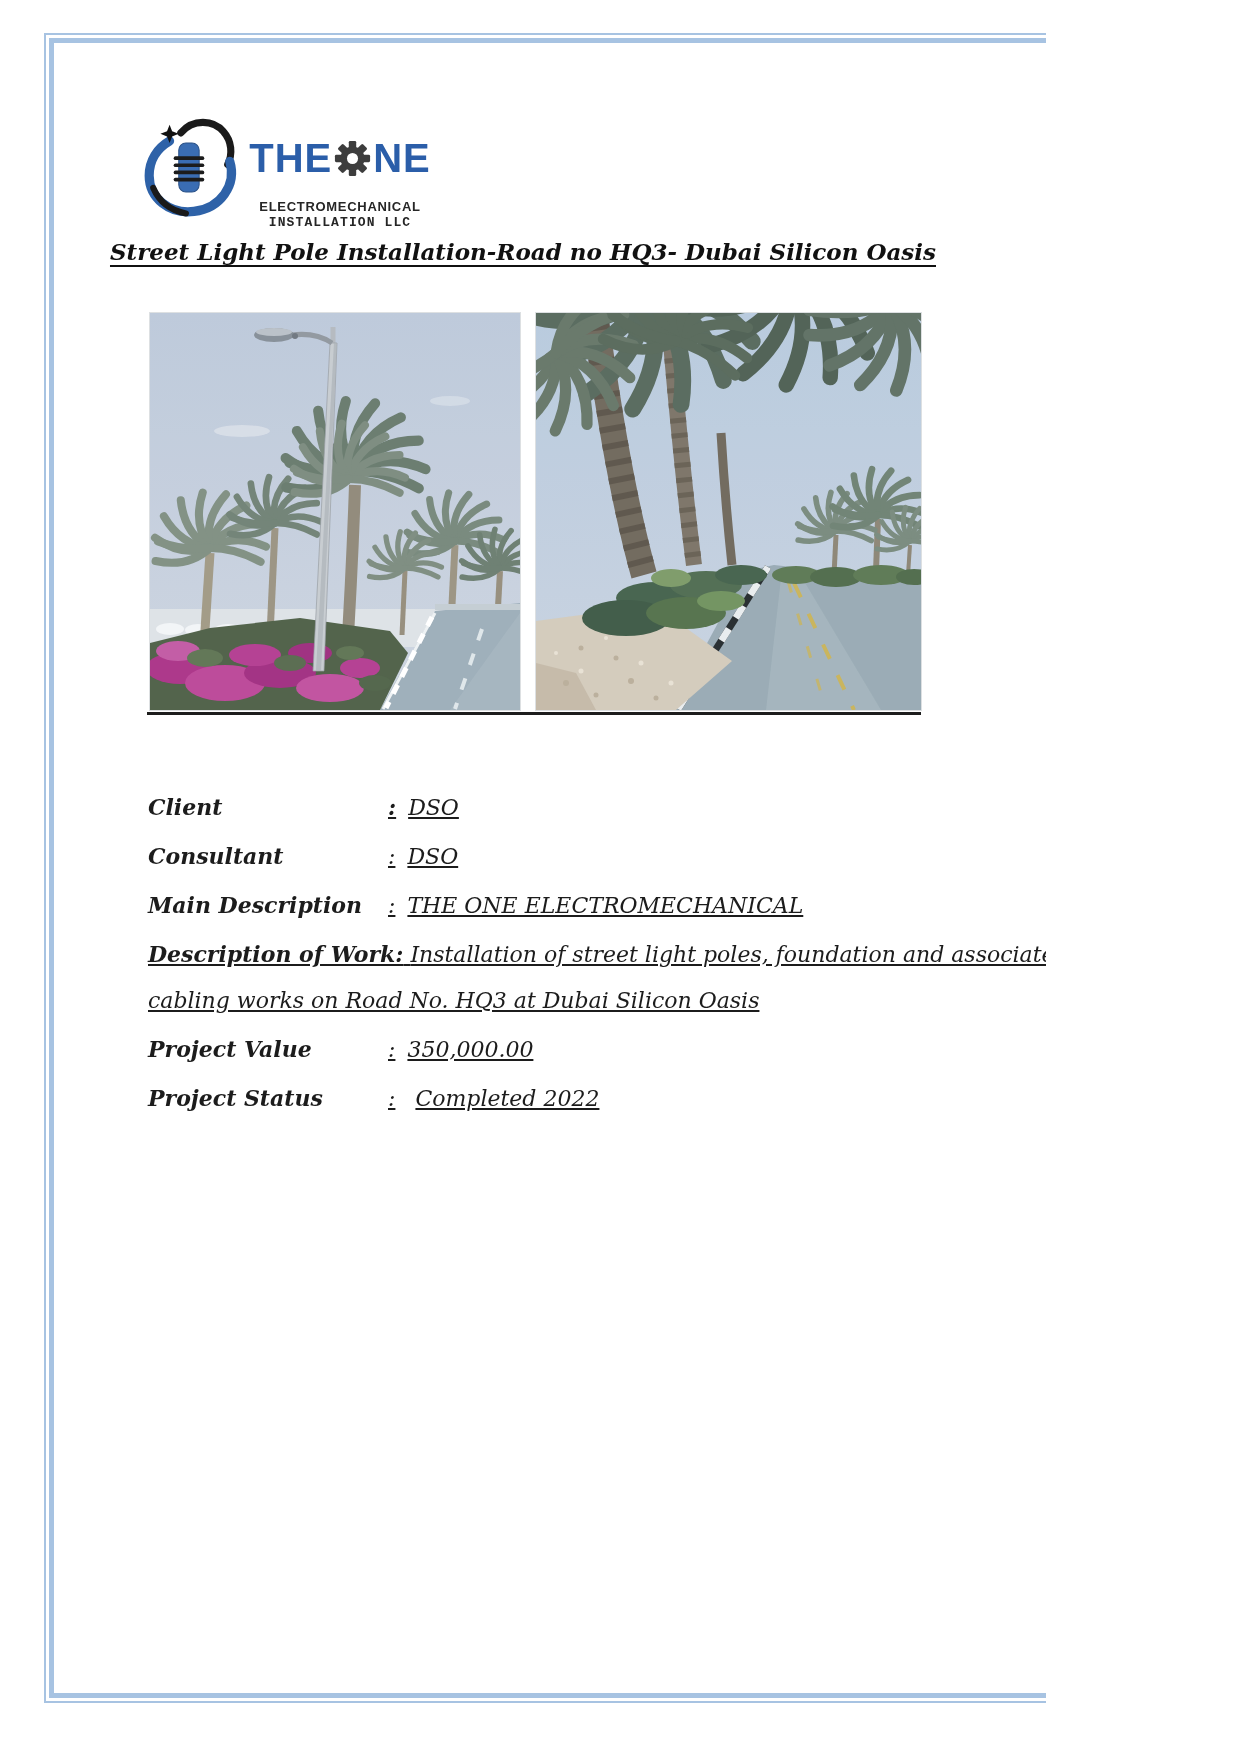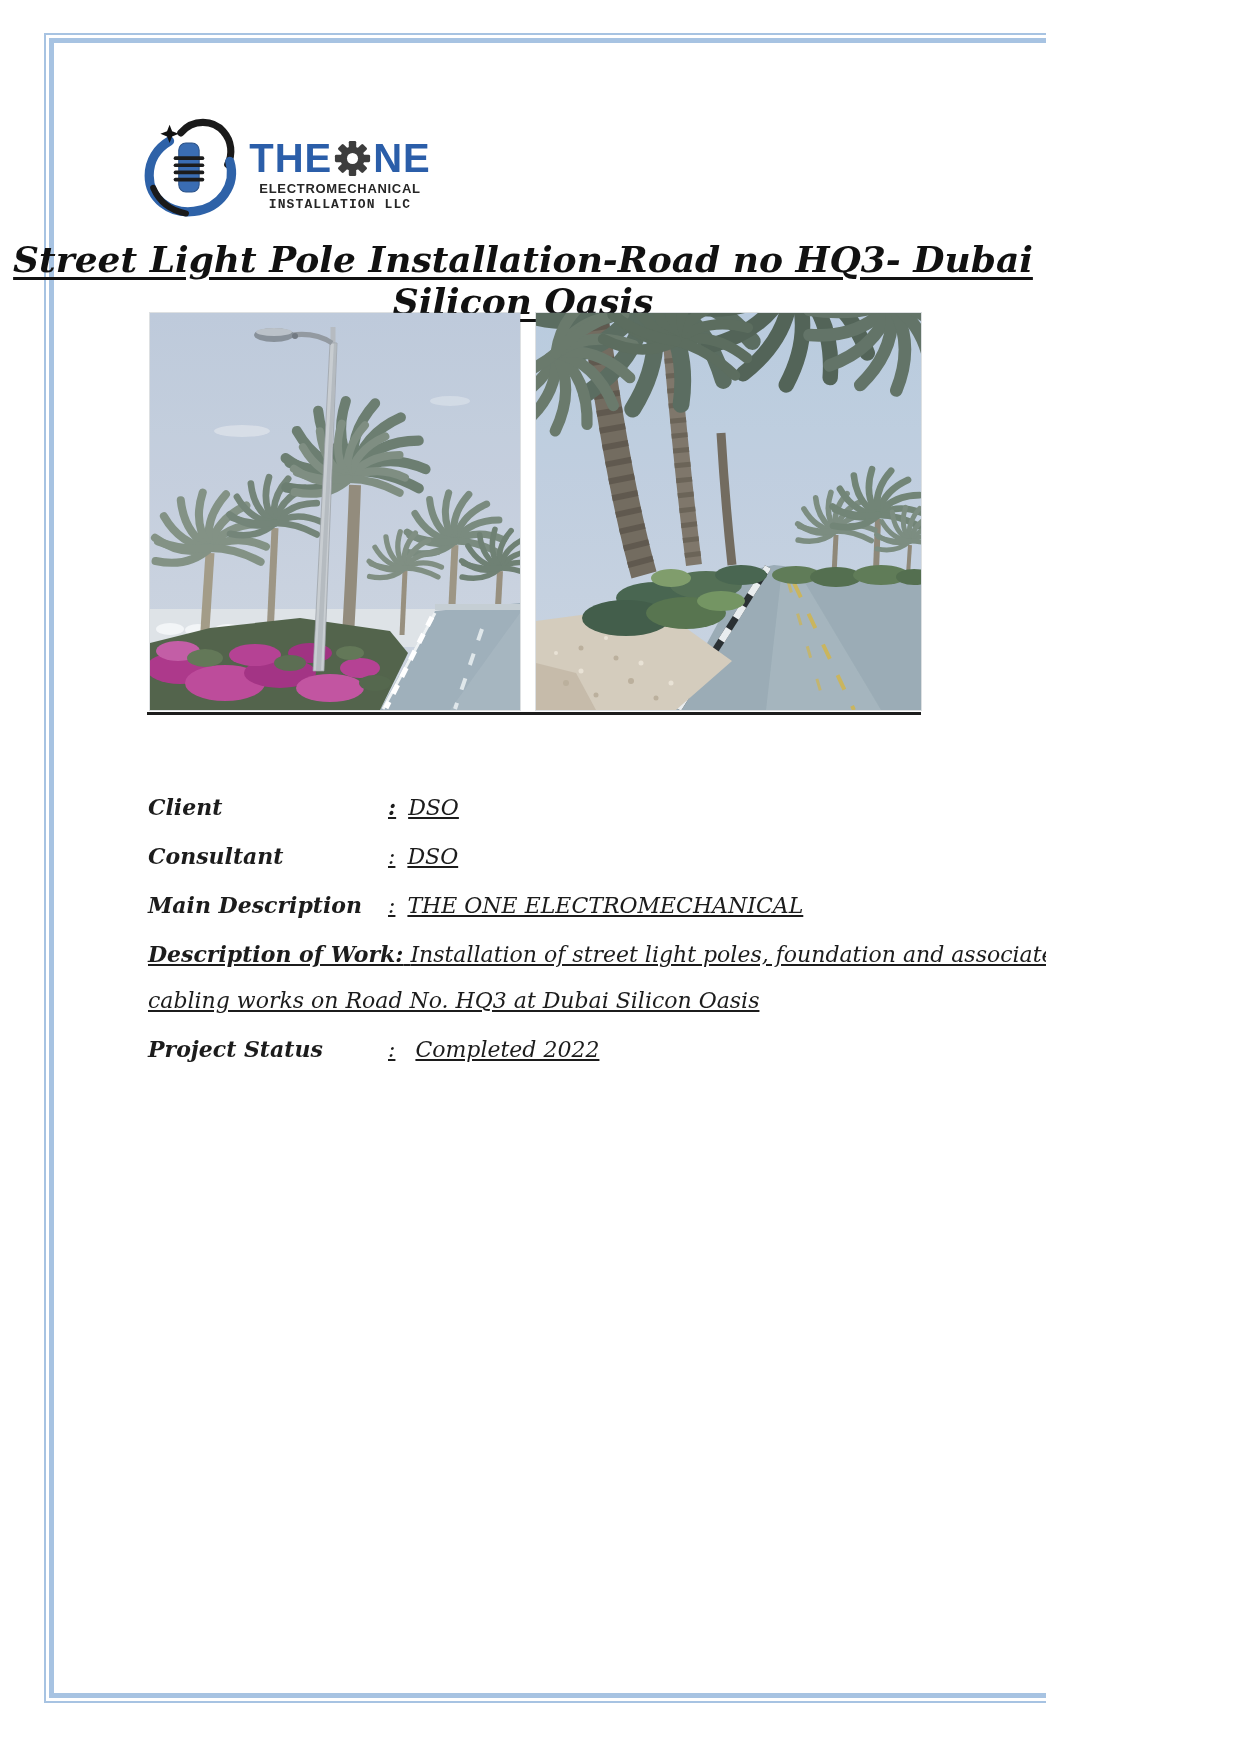--- a/index.html
+++ b/index.html
@@ -8,25 +8,25 @@
   .page-border{position:absolute;left:49px;top:38px;width:1132px;height:1650px;
         border:5px solid #a7c3e2;outline:2px solid #a7c3e2;outline-offset:3px;}
   
   .logo{position:absolute;left:140px;top:112px;display:flex;align-items:flex-start;}
   .logo-mark{width:102px;height:108px;}
   .logo-text{margin-left:-8px;margin-top:26px;width:212px;text-align:center;
         font-family:"Liberation Sans", sans-serif;}
   .brand-line{display:flex;align-items:center;justify-content:center;
         font-weight:bold;font-size:40px;letter-spacing:1px;color:#2b5ea9;line-height:1;}
   .brand-line .gear{width:37px;height:37px;margin:0 2px;}
-  .logo-sub{font-size:13px;font-weight:bold;color:#262626;letter-spacing:0.7px;margin-top:3px;line-height:1.25;}
+  .logo-sub{font-size:13px;font-weight:bold;color:#262626;letter-spacing:0.7px;margin-top:21px;line-height:1.25;}
   .logo-sub2{font-size:13px;font-weight:bold;color:#262626;letter-spacing:1.1px;line-height:1.25;font-family:Liberation Mono, monospace;}
   
   .doc-title{position:absolute;left:0;top:238px;width:100%;text-align:center;
-        font-style:italic;font-weight:bold;font-size:36px;color:#111;
+        font-style:italic;font-weight:bold;font-size:23px;color:#111;
         text-decoration:underline;text-underline-offset:5px;}
   
   .photo{position:absolute;top:313px;box-shadow:0 0 0 1px rgba(120,130,140,.25);}
   .photo.left{left:150px;}
   .photo.right{left:536px;}
   .photo-underline{position:absolute;left:147px;top:712px;width:774px;height:3px;background:#1d1d1d;}
   
   .details{position:absolute;left:148px;top:784px;width:952px;
         font-style:italic;font-size:22px;line-height:46px;color:#1c1c1c;}
   .drow{margin-bottom:2px;min-height:46px;text-decoration:underline;}
@@ -253,16 +253,19 @@
       <span class="dlabel">Consultant</span><span class="dcolon">:</span><span class="dval">DSO</span>
     </div>
     <div class="drow">
       <span class="dlabel">Main Description</span><span class="dcolon">:</span><span class="dval">THE ONE ELECTROMECHANICAL</span>
     </div>
     <div class="drow desc">
       <span class="dlabel-inline">Description of Work:</span>
       <span>Installation of street light poles, foundation and associated cabling works on Road No. HQ3 at Dubai Silicon Oasis</span>
     </div>
     <div class="drow">
+      <span class="dlabel">Project Value</span><span class="dcolon">:</span><span class="dval">350,000.00</span>
+    </div>
+    <div class="drow">
       <span class="dlabel">Project Status</span><span class="dcolon">:</span><span class="dval wide">Completed 2022</span>
     </div>
   </div>
 </div>
 
 </body></html>

